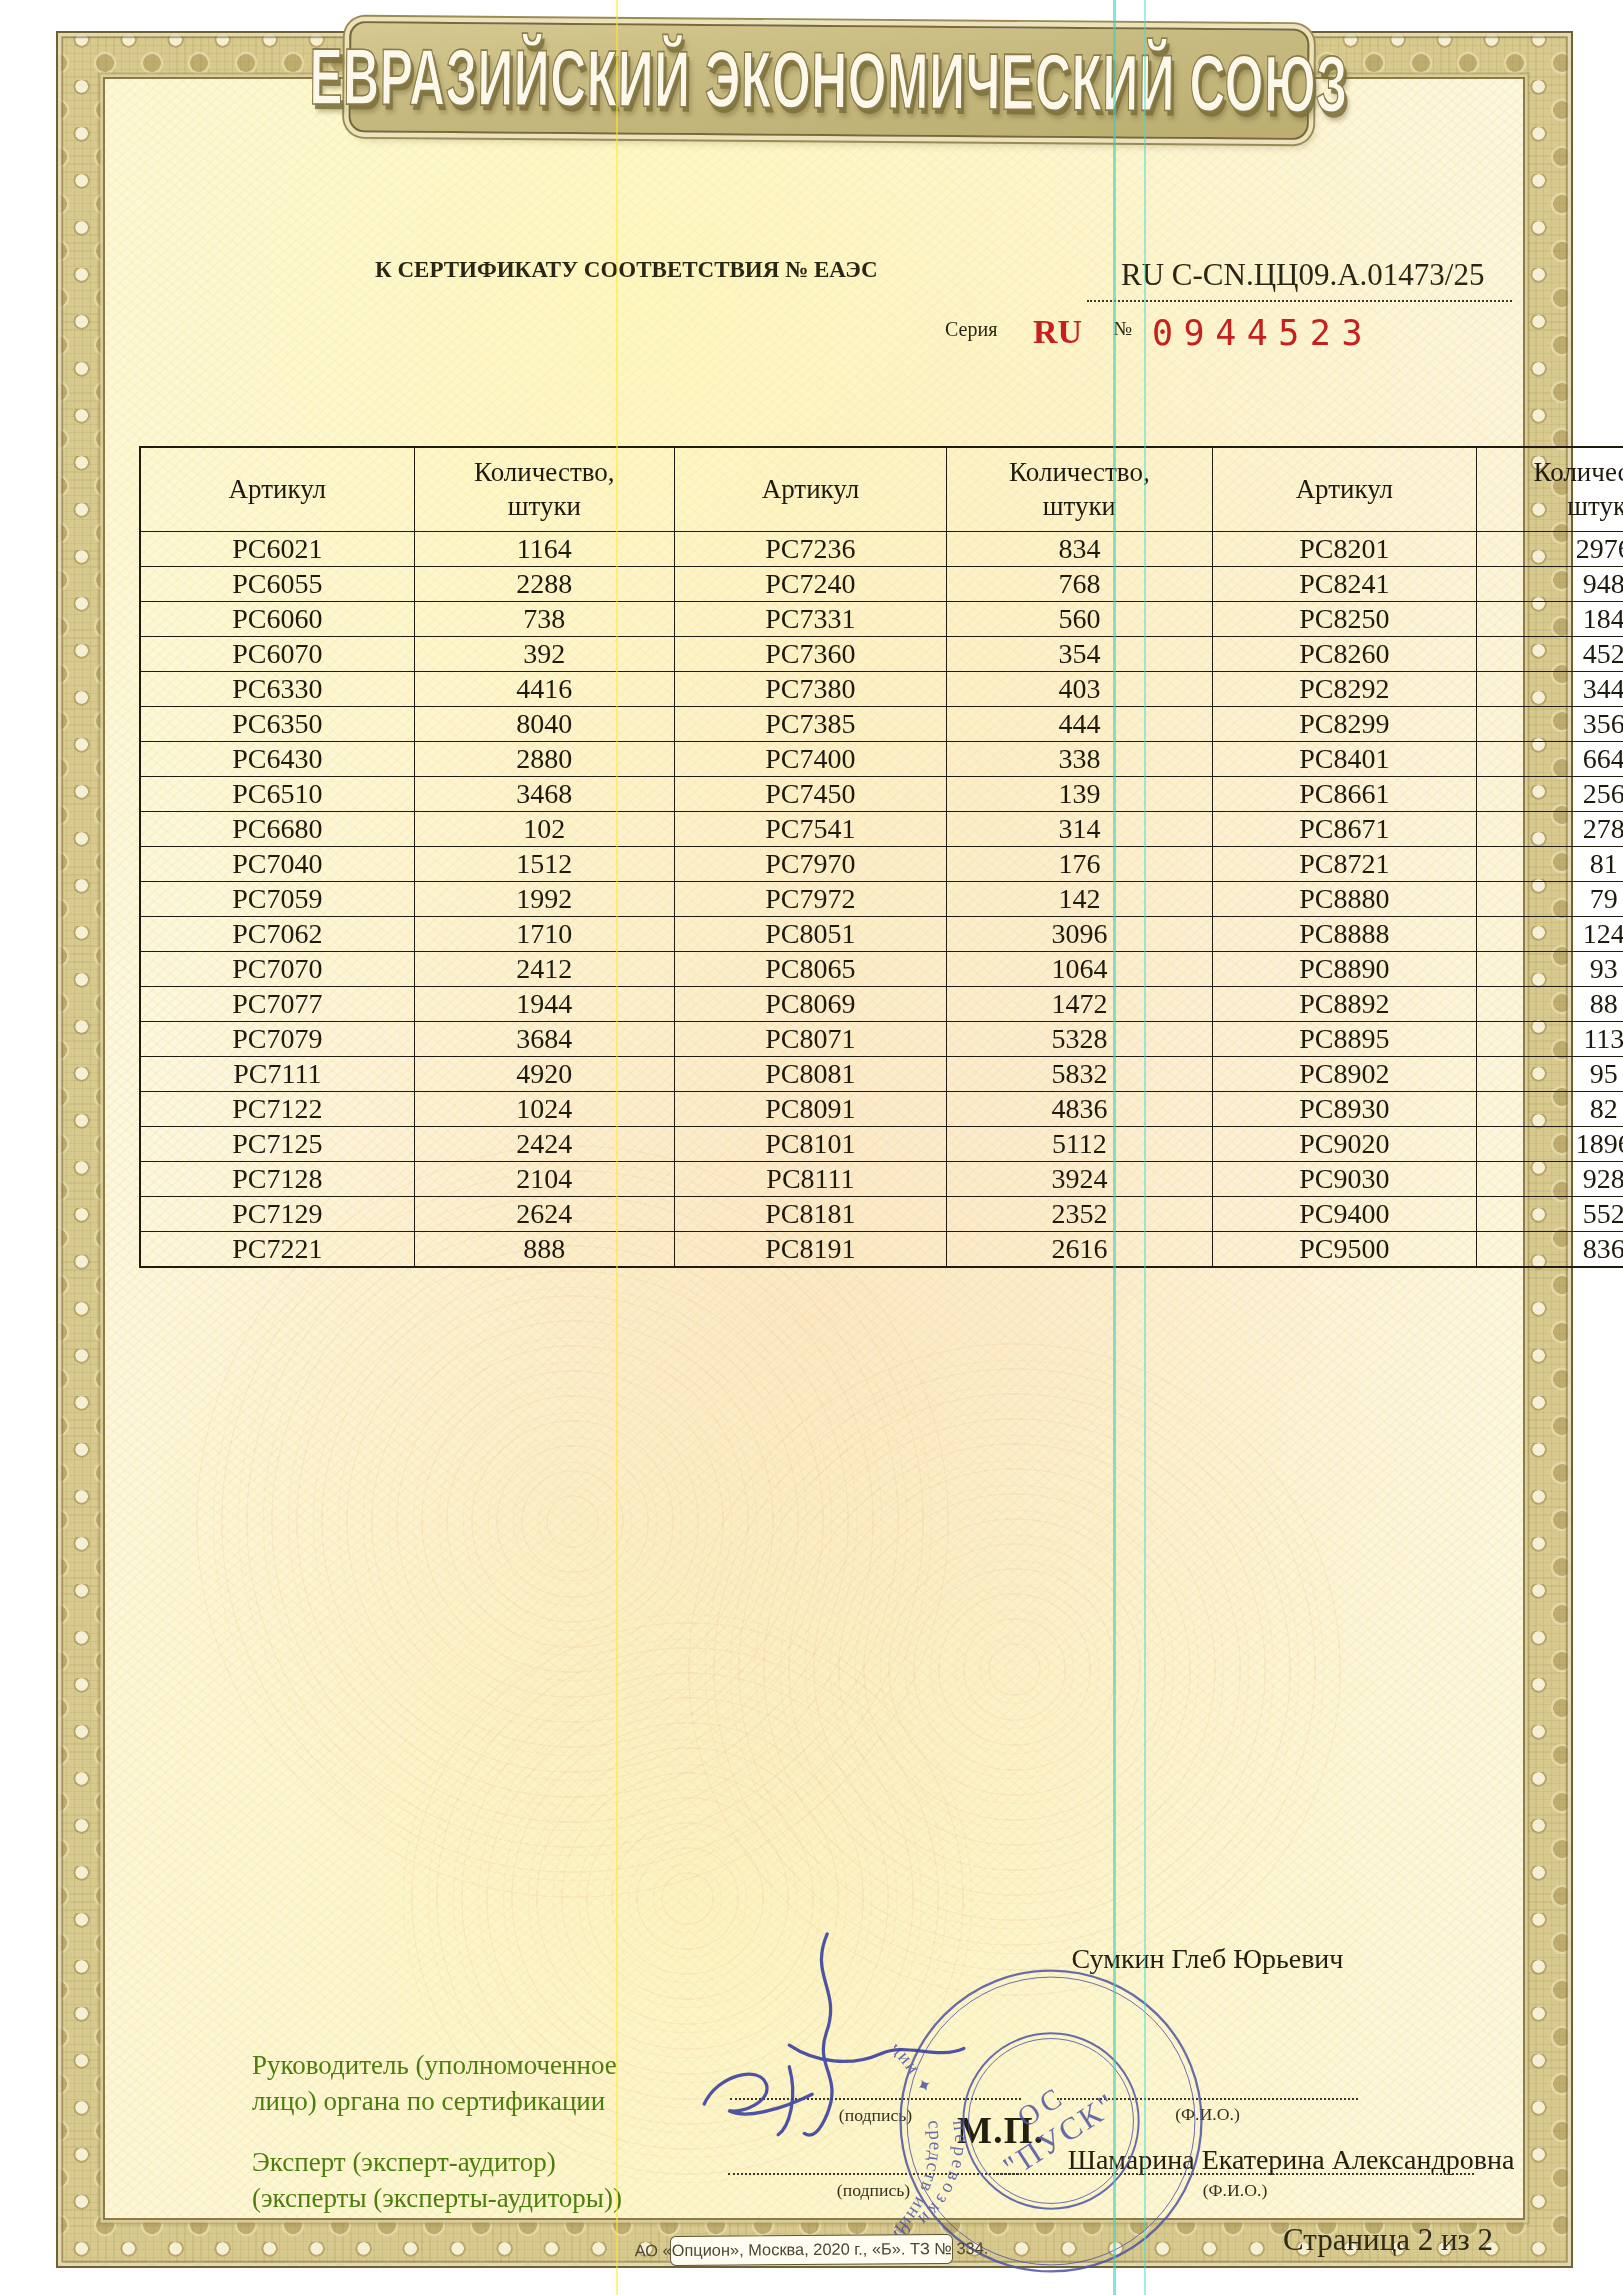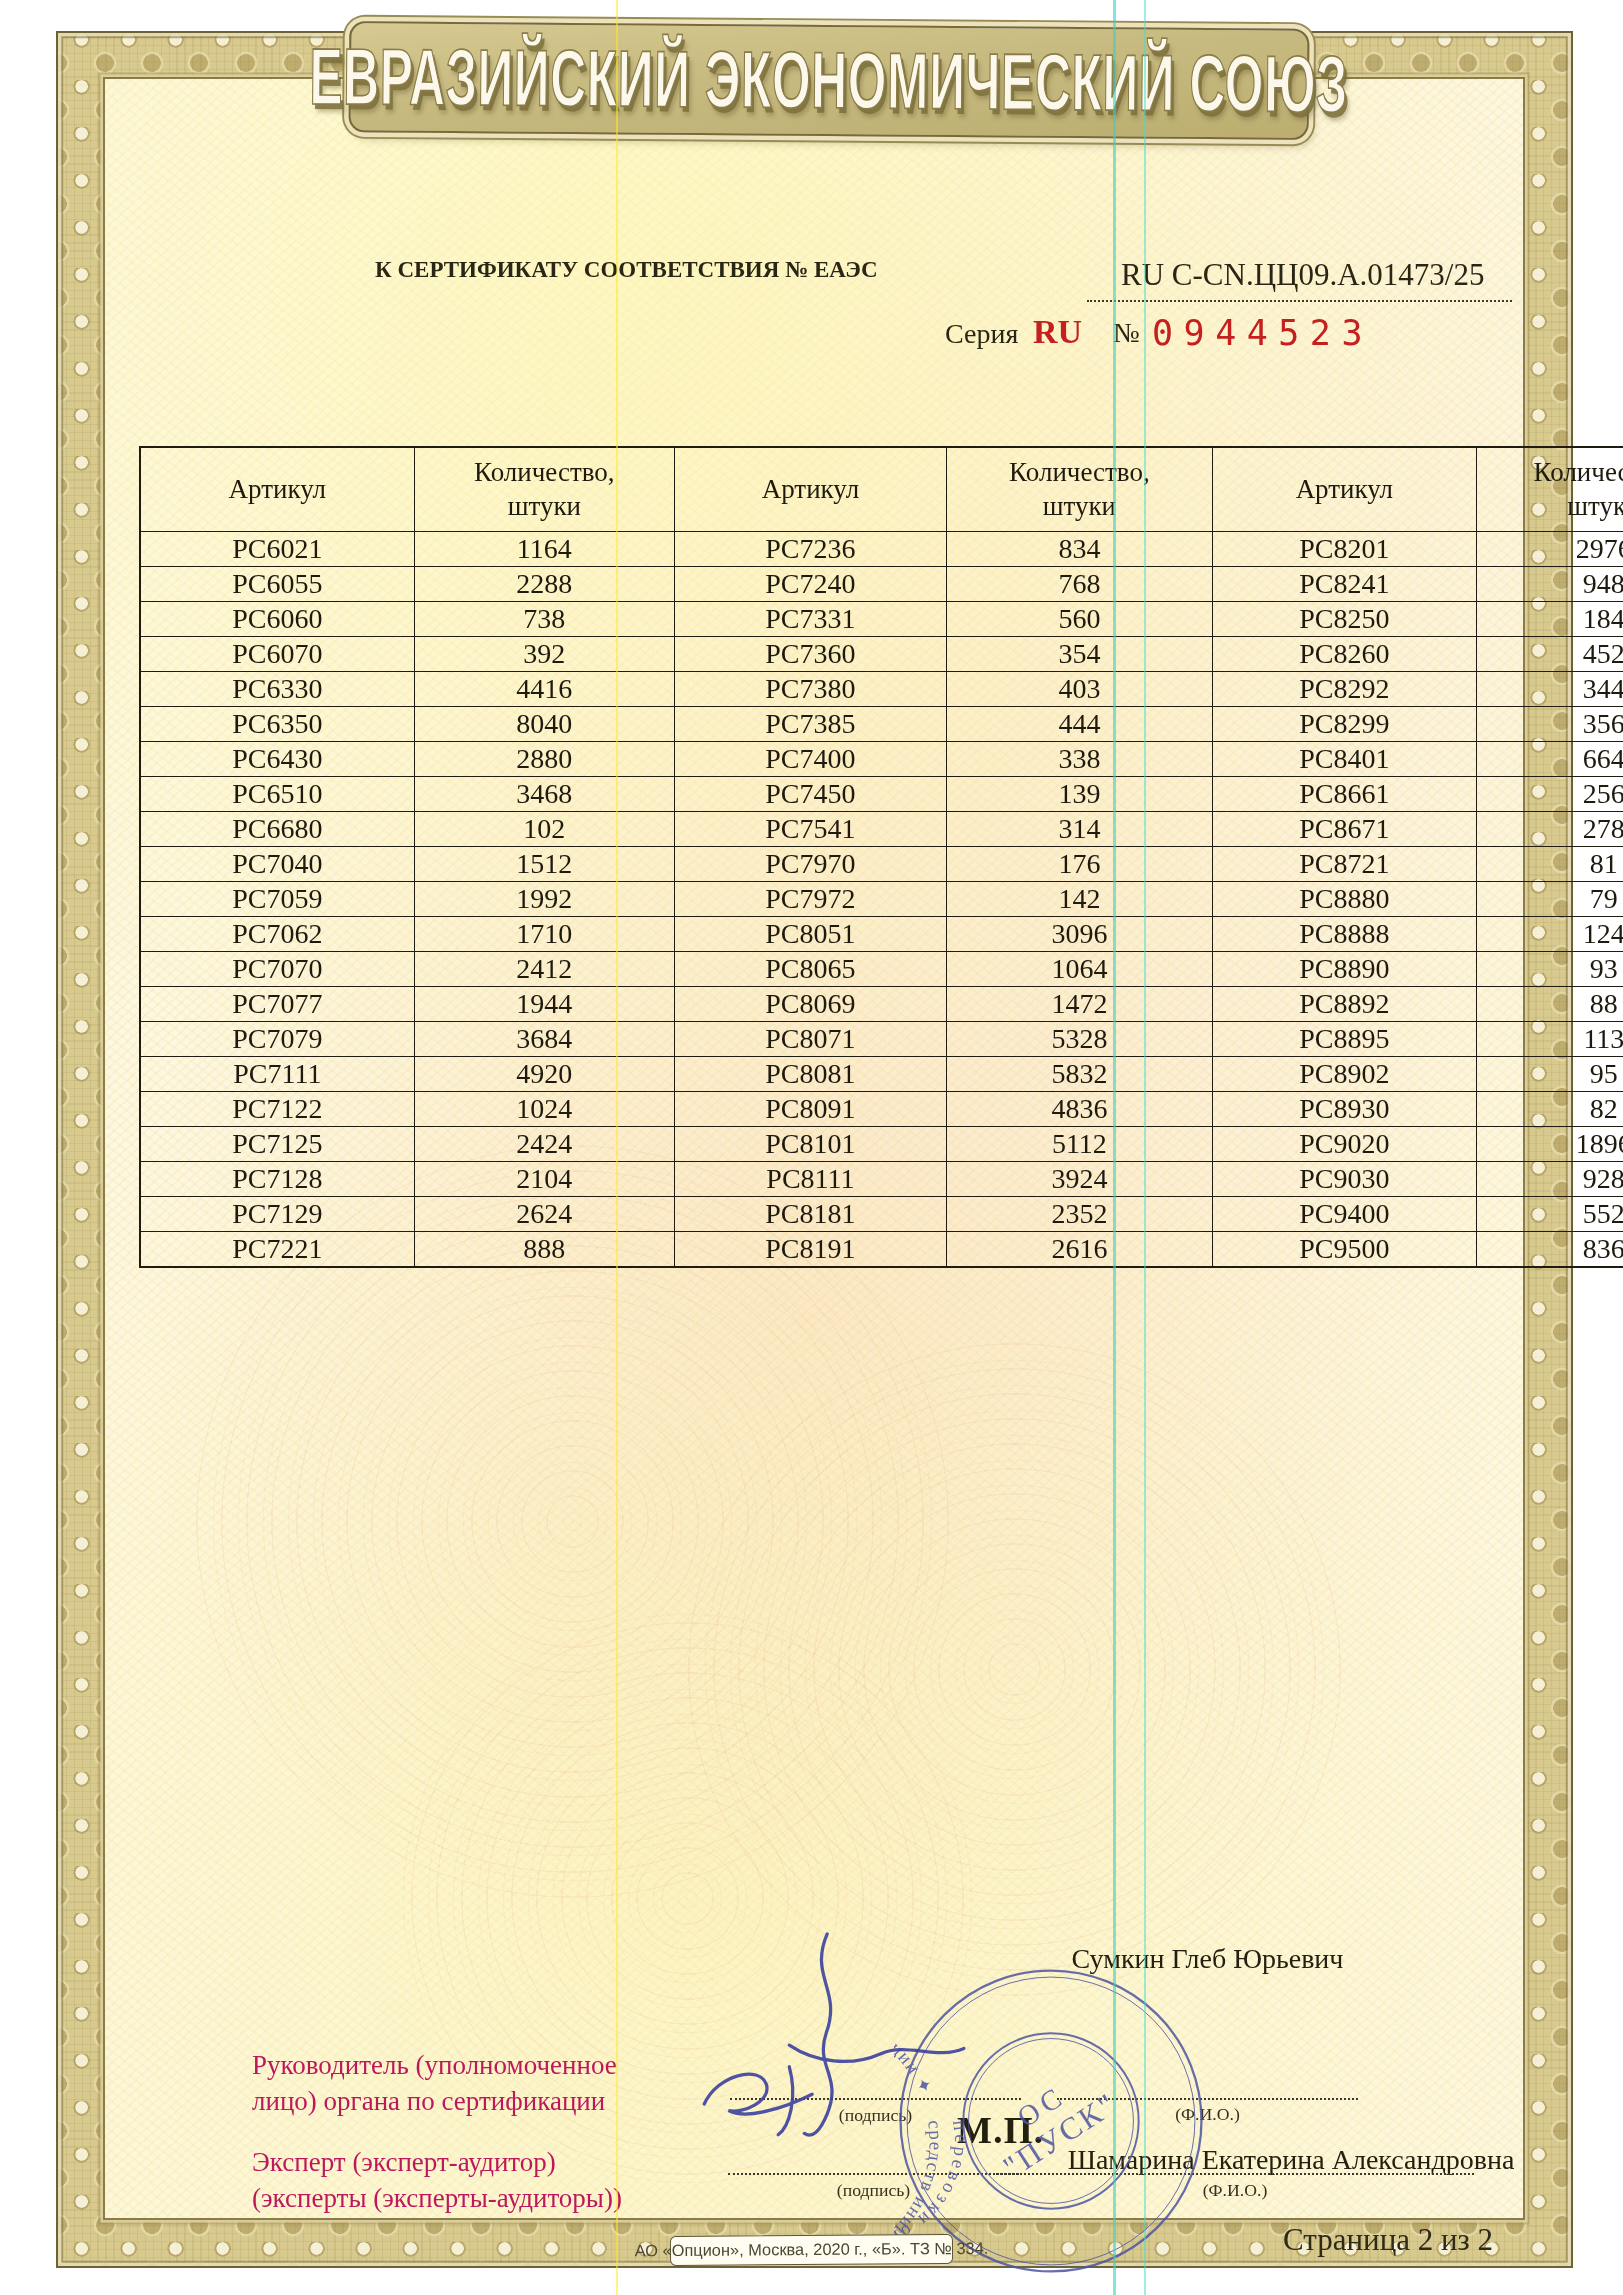--- a/index.html
+++ b/index.html
@@ -48,35 +48,35 @@
     transform:scale(.83,1.33);
     -webkit-text-stroke:1.3px #8a7c48;
     text-shadow:3.3px 3.9px 0 rgba(125,112,60,.85), 5.2px 6.5px 3.9px rgba(100,90,45,.35);}
 
   .abs{position:absolute;}
   .ctr{text-align:center;}
   .doc-title{font-size:50px;font-weight:bold;letter-spacing:5.9px;color:#262115;}
   .subtitle{font-size:23px;font-weight:bold;color:#2a2615;white-space:nowrap;}
   .certnum{font-size:31px;color:#2a2615;white-space:nowrap;}
   .rule-dot{border-top:2px dotted #3f3929;height:0;}
-  .series-label{font-size:28px;color:#2a2615;}
+  .series-label{font-size:20px;color:#2a2615;}
   .series-ru{font-size:34px;font-weight:bold;color:#c42020;}
   .red-digits{font-family:"DejaVu Sans Mono", monospace;font-size:35px;color:#c42020;letter-spacing:10.5px;}
   .intro{font-size:28px;color:#23200f;white-space:nowrap;}
 
   
   .tbl-wrap{position:absolute;left:139px;top:446px;width:1594px;}
   table.qty{width:100%;border-collapse:collapse;table-layout:fixed;border:2.6px solid #201b10;}
   table.qty th, table.qty td{border:1.3px solid #201b10;text-align:center;vertical-align:middle;
     font-family:"Liberation Serif", serif;color:#1e1a0e;overflow:hidden;}
   table.qty th{height:81px;font-size:27px;font-weight:normal;line-height:1.25;}
   table.qty td{height:32px;font-size:28px;line-height:1;}
 
   
-  .role{font-size:27px;line-height:36px;color:#be185d;white-space:nowrap;}
+  .role{font-size:27px;line-height:36px;color:#4d7c0f;white-space:nowrap;}
   .sig-rule{border-bottom:2px dotted #3a382c;height:0;}
   .cap{font-size:17.7px;color:#33301f;}
   .name{font-size:28px;color:#23200f;white-space:nowrap;}
   .mp{font-size:37px;font-weight:bold;color:#23200f;letter-spacing:1.3px;}
 
   
   .imprint{position:absolute;left:670px;top:2235px;width:281px;height:27.5px;z-index:40;
     background:#fffdf2;border:1.3px solid #5c5436;border-radius:5.9px;transform:rotate(-.4deg);
     font-family:"Liberation Sans", sans-serif;font-size:16.4px;color:#4c4731;
     display:flex;align-items:center;justify-content:center;white-space:nowrap;}

